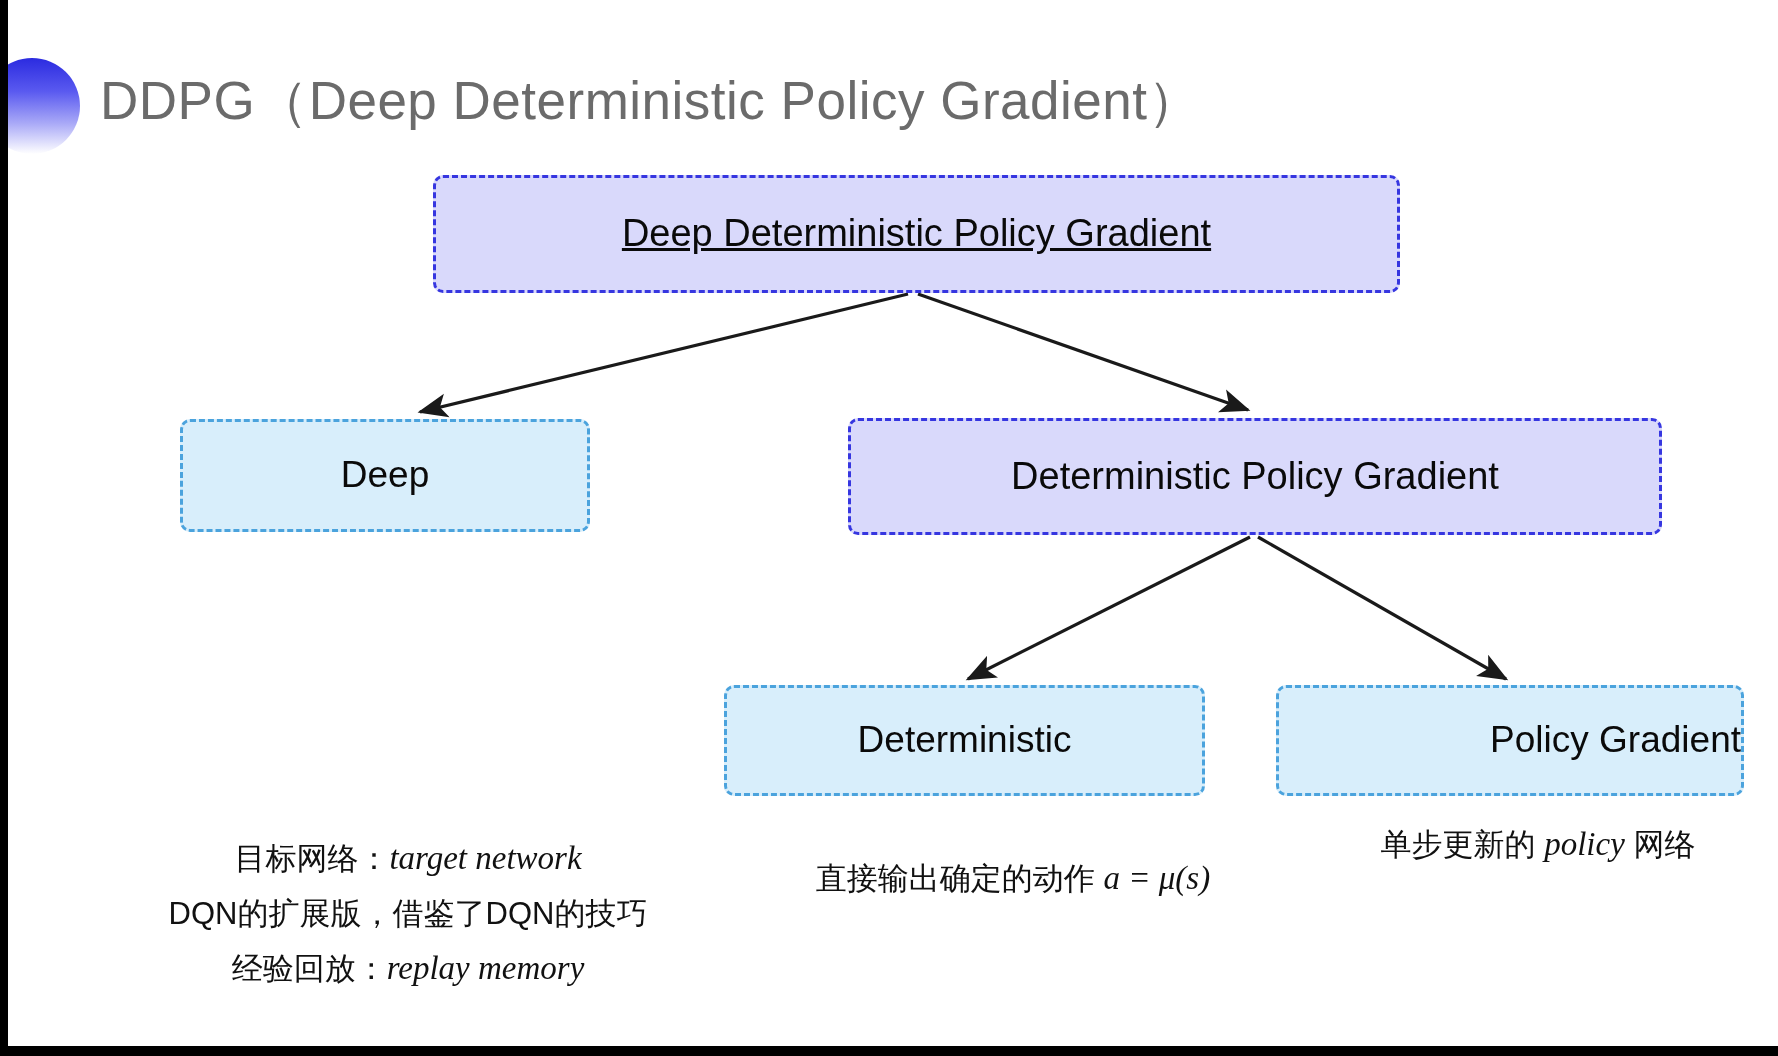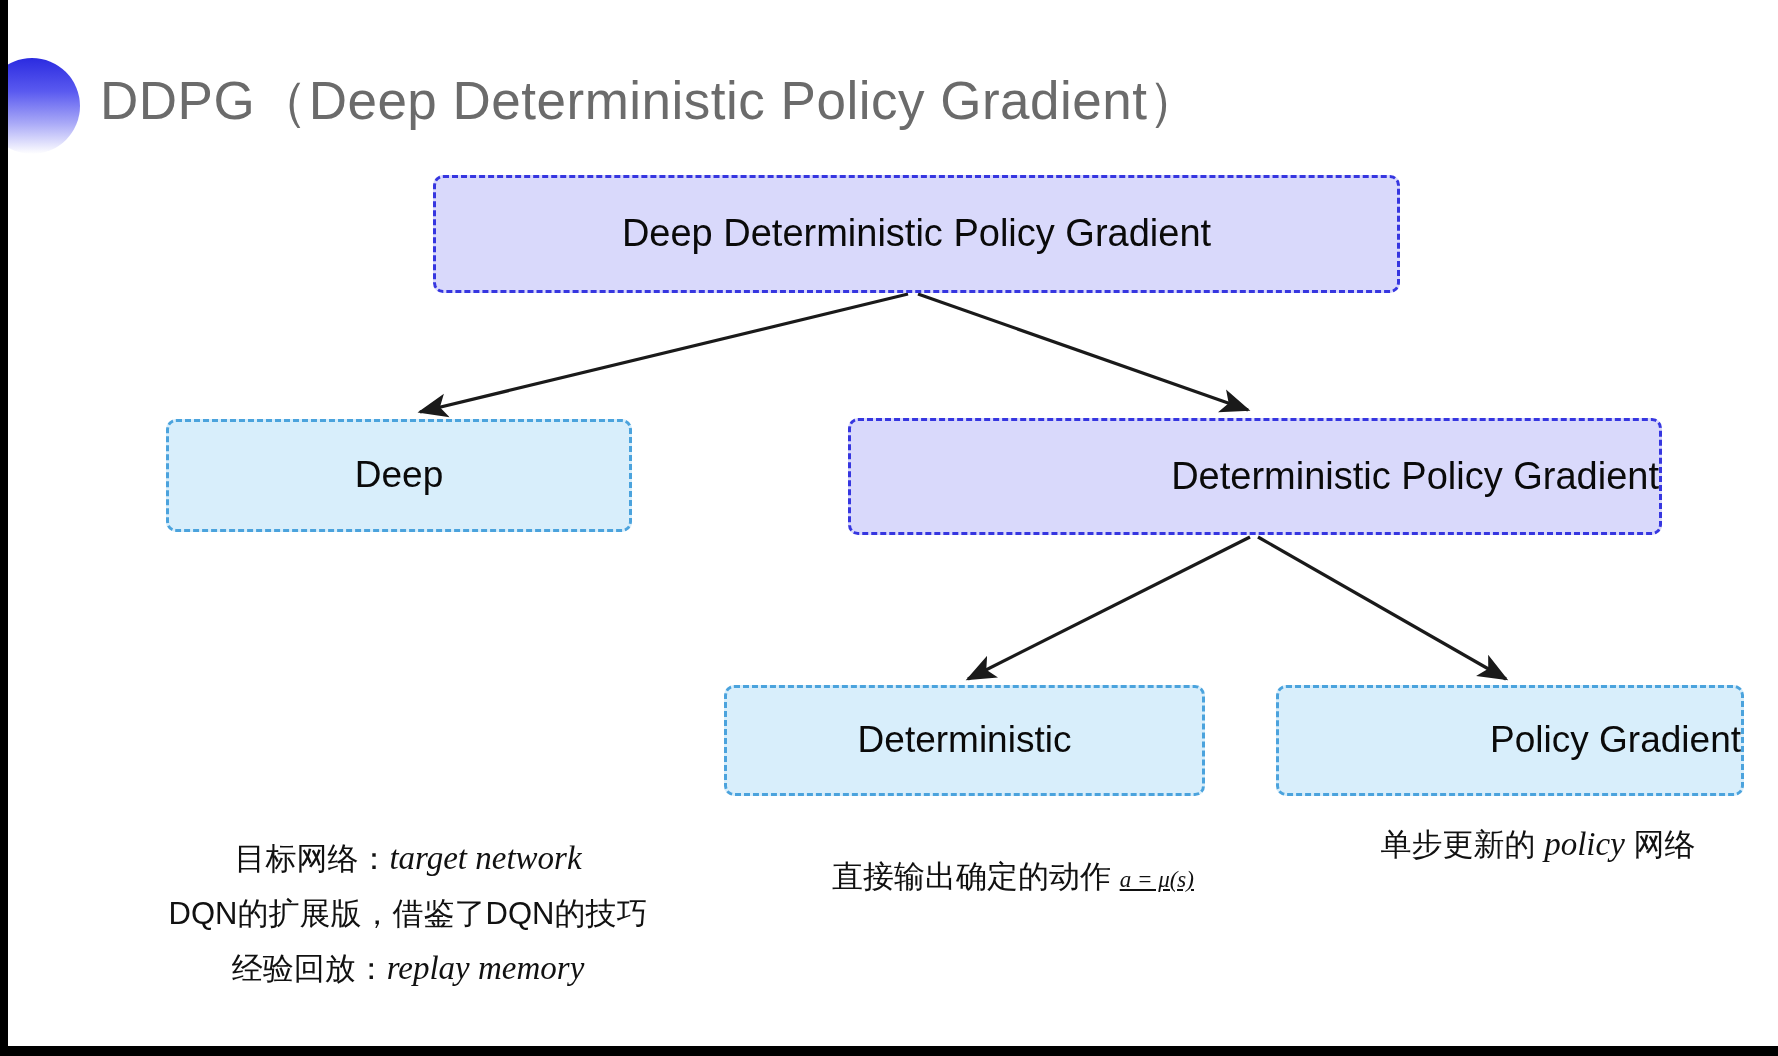--- a/index.html
+++ b/index.html
@@ -62,23 +62,23 @@
   }
   .node.purple {
     background: #d9d9fb;
     border: 3px dashed #3636e0;
   }
   .node.blue {
     background: #d8eefb;
     border: 3px dashed #4ba3dd;
   }
 
-  #node-root   { left: 425px; top: 175px;  width: 967px; height: 118px; font-size: 38px; }
-  #node-deep   { left: 158px; top: 419px;  width: 466px; height: 113px; font-size: 37px; }
-  #node-dpg    { left: 840px; top: 418px;  width: 814px; height: 117px; font-size: 38px; justify-content: flex-end; }
+  #node-root   { left: 425px; top: 175px;  width: 967px; height: 118px; font-size: 38px; text-decoration: underline; }
+  #node-deep   { left: 172px; top: 419px;  width: 410px; height: 113px; font-size: 37px; }
+  #node-dpg    { left: 840px; top: 418px;  width: 814px; height: 117px; font-size: 38px; }
   #node-det    { left: 716px; top: 685px;  width: 481px; height: 111px; font-size: 37px; justify-content: center; }
   #node-pg     { left: 1268px; top: 685px; width: 468px; height: 111px; font-size: 37px; justify-content: flex-end; }
 
   
   #arrows {
     position: absolute;
     left: 0; top: 0;
     width: 1762px; height: 1046px;
     pointer-events: none;
   }
@@ -93,22 +93,21 @@
     white-space: nowrap;
   }
   .annot .mono-italic {
     font-family: "Liberation Serif", serif;
     font-style: italic;
     font-size: 33px;
   }
   .annot .formula {
     font-family: "Liberation Serif", serif;
     font-style: italic;
-    font-size: 23px;
-    text-decoration: underline;
+    font-size: 33px;
   }
   #annot-deep { left: 130px; top: 830px; width: 540px; }
   #annot-deep .row { display: block; }
   #annot-det  { left: 790px; top: 850px; width: 430px; }
   #annot-pg   { left: 1330px; top: 816px; width: 400px; }
 </style>
 </head>
 <body>
 
 <div id="slide">

